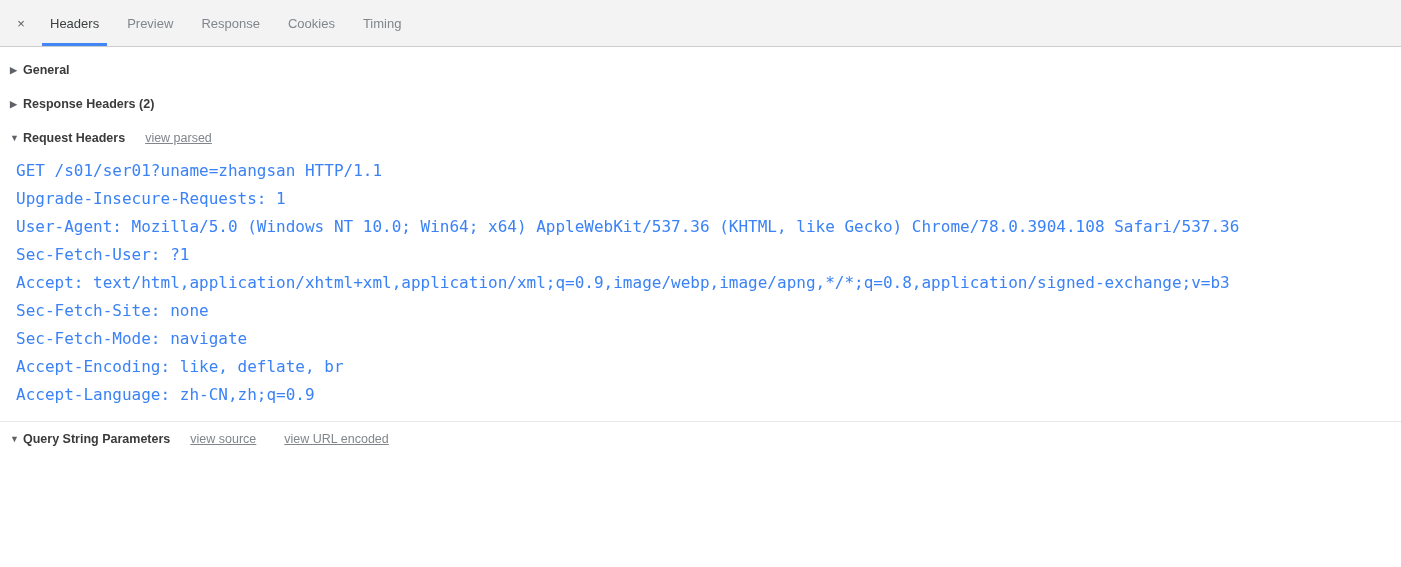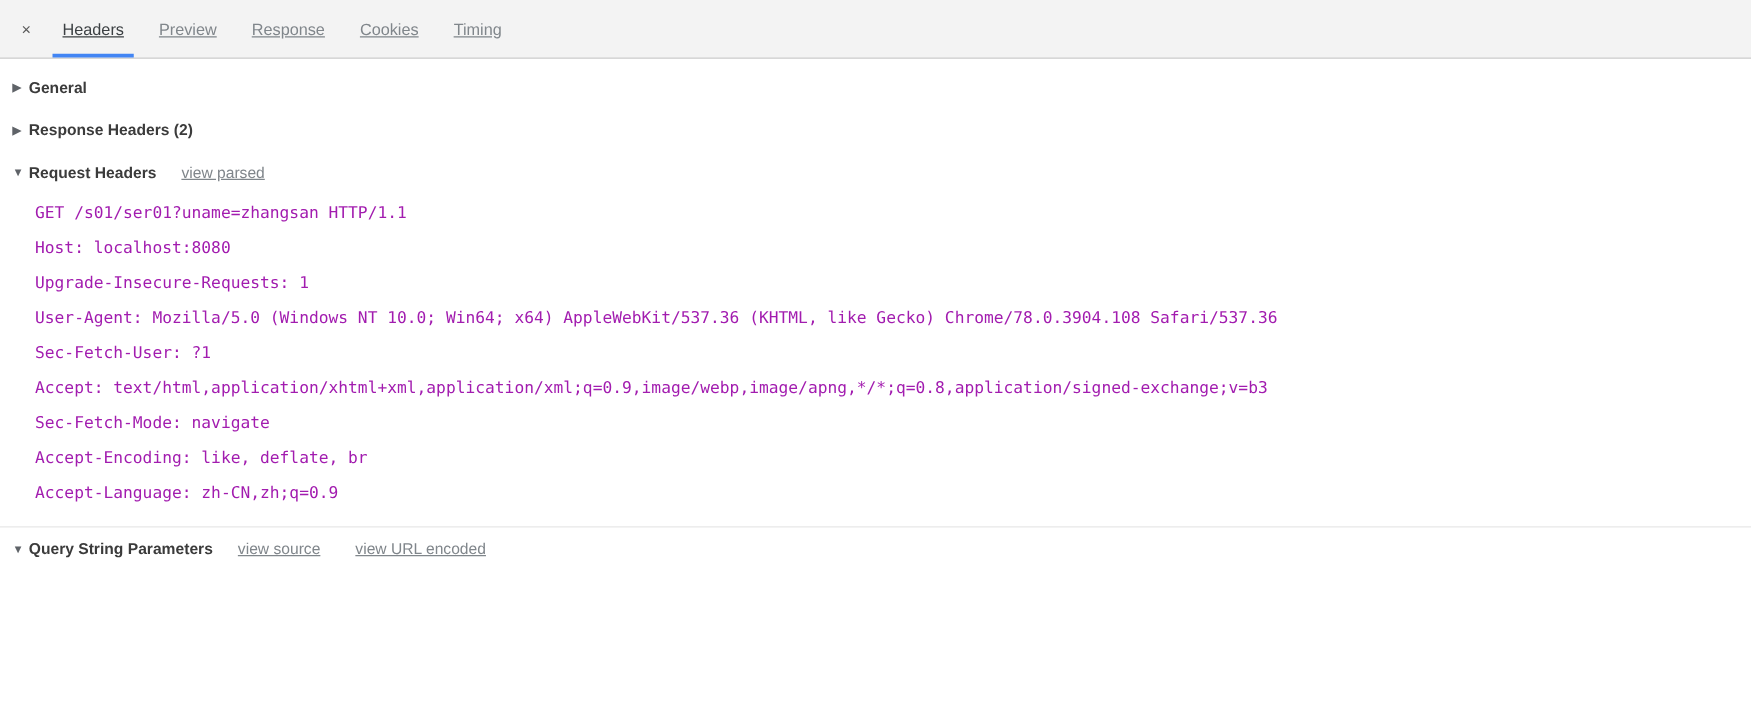--- a/index.html
+++ b/index.html
@@ -40,21 +40,20 @@
   .tab {
     display: flex;
     align-items: center;
     padding: 0 14px;
     font-size: 13px;
     color: #80868b;
     position: relative;
     cursor: pointer;
     white-space: nowrap;
     user-select: none;
-    text-decoration: underline;
   }
   .tab.active {
     color: #3c4043;
   }
   .tab.active::after {
     content: "";
     position: absolute;
     left: 6px;
     right: 6px;
     bottom: 0;
@@ -101,25 +100,25 @@
     white-space: nowrap;
     text-decoration: underline;
   }
 
   
   .raw-list {
     padding: 2px 0 4px 0;
   }
   .raw-row {
     font-family: "DejaVu Sans Mono", "Liberation Mono", monospace;
-    font-size: 13px;
-    color: #a21caf;
+    font-size: 16px;
+    color: #3b82f6;
     line-height: 28px;
     height: 28px;
-    padding-left: 28px;
+    padding-left: 16px;
     white-space: pre;
     overflow: hidden;
   }
 
   
   .param-list { padding: 1px 0 0 0; }
   .param-row {
     font-size: 12.5px;
     color: #303030;
     line-height: 26px;
@@ -164,25 +163,25 @@
   </div>
 
   <div class="section-head">
     <span class="arrow">▼</span>
     <span class="section-title">Request Headers</span>
     <span class="link">view parsed</span>
   </div>
 
   <div class="raw-list">
     <div class="raw-row">GET /s01/ser01?uname=zhangsan HTTP/1.1</div>
-    <div class="raw-row">Host: localhost:8080</div>
     <div class="raw-row">Upgrade-Insecure-Requests: 1</div>
     <div class="raw-row">User-Agent: Mozilla/5.0 (Windows NT 10.0; Win64; x64) AppleWebKit/537.36 (KHTML, like Gecko) Chrome/78.0.3904.108 Safari/537.36</div>
     <div class="raw-row">Sec-Fetch-User: ?1</div>
     <div class="raw-row">Accept: text/html,application/xhtml+xml,application/xml;q=0.9,image/webp,image/apng,*/*;q=0.8,application/signed-exchange;v=b3</div>
+    <div class="raw-row">Sec-Fetch-Site: none</div>
     <div class="raw-row">Sec-Fetch-Mode: navigate</div>
     <div class="raw-row">Accept-Encoding: like, deflate, br</div>
     <div class="raw-row">Accept-Language: zh-CN,zh;q=0.9</div>
   </div>
 
   <div class="section-head bordered">
     <span class="arrow">▼</span>
     <span class="section-title">Query String Parameters</span>
     <span class="link">view source</span>
     <span class="link">view URL encoded</span>

